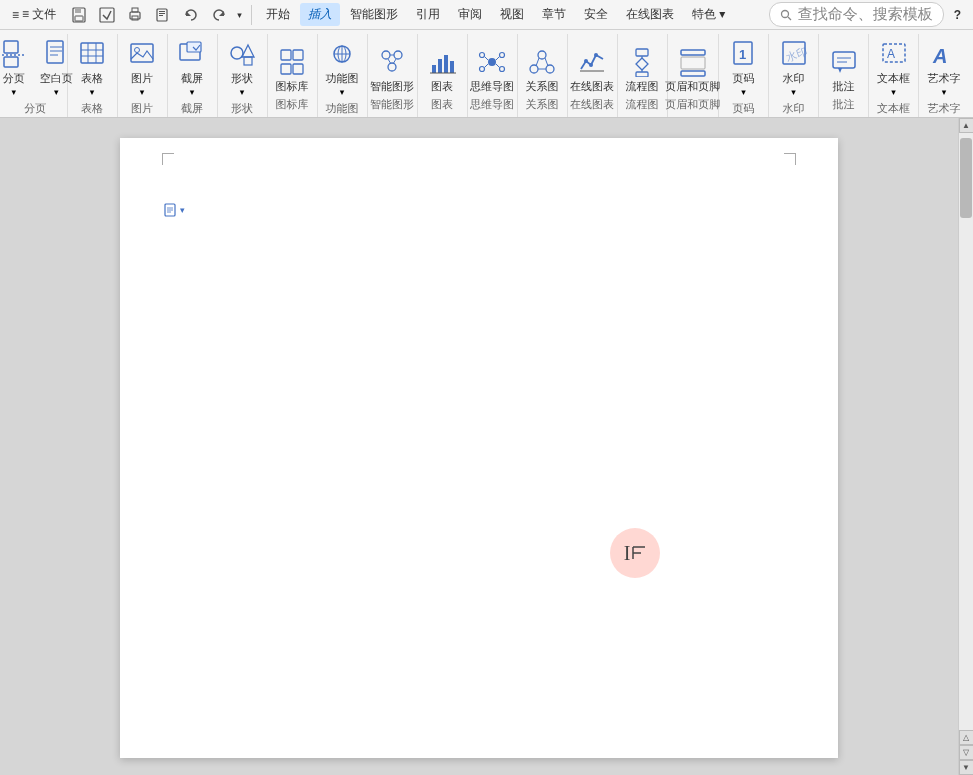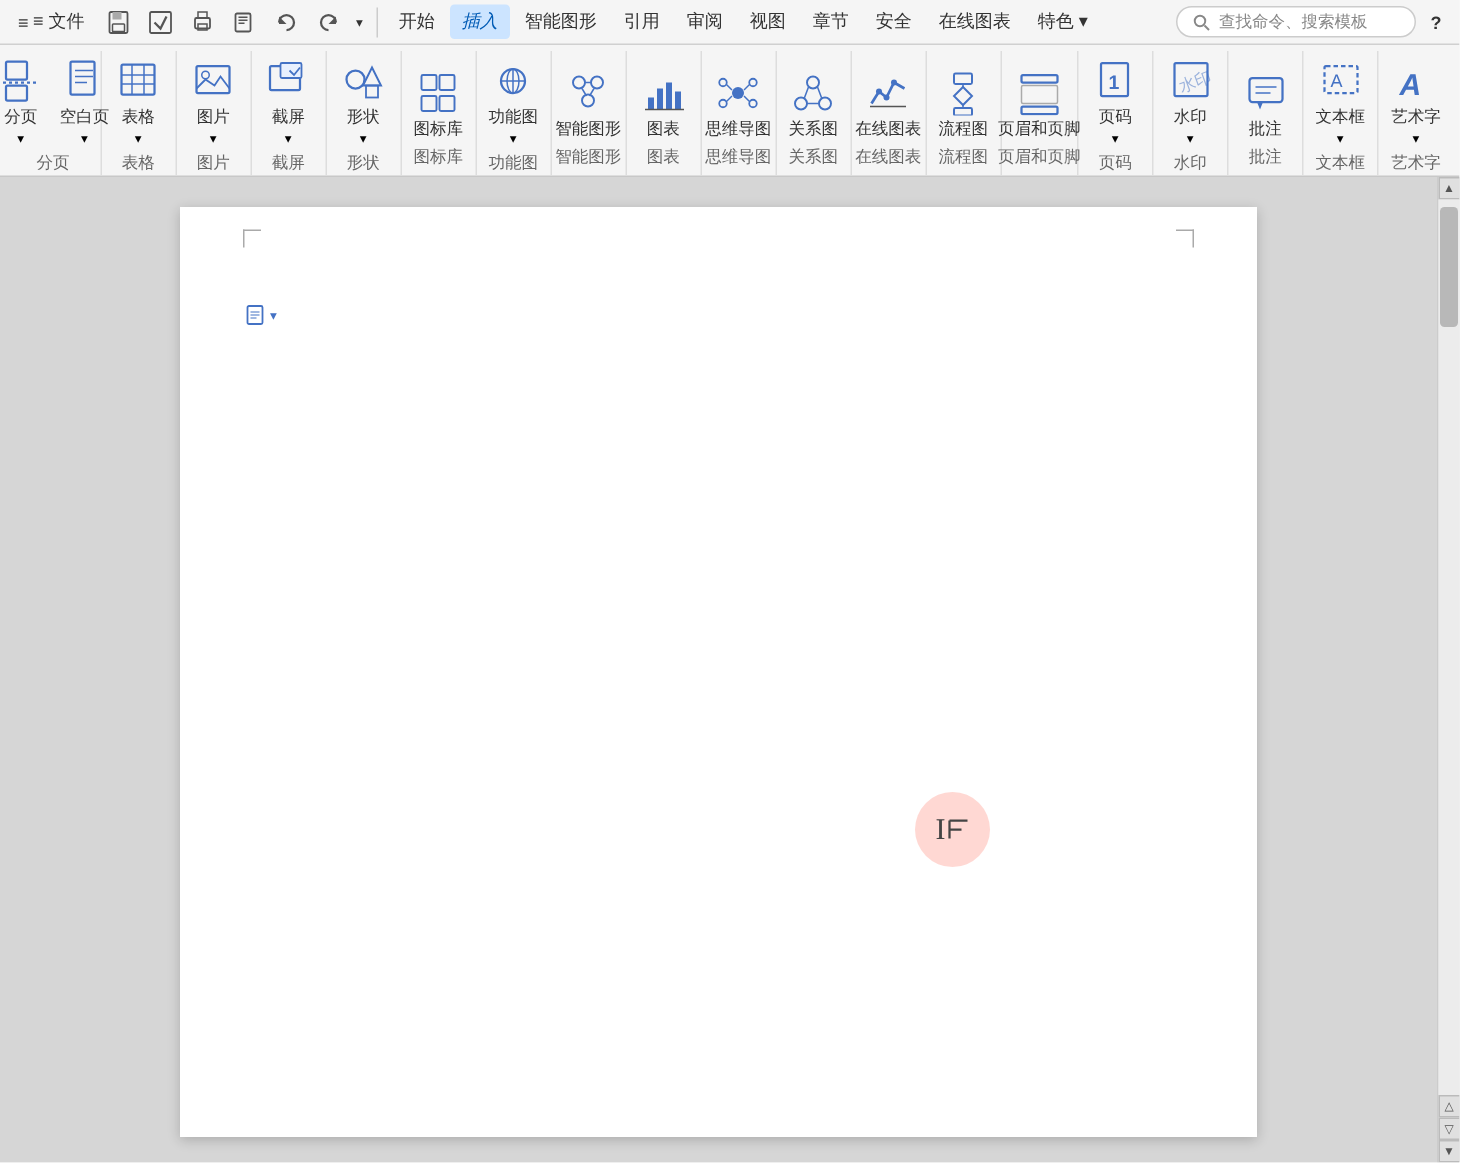--- a/index.html
+++ b/index.html
@@ -283,21 +283,21 @@
   <div class="menu-item">
     <span>安全</span>
   </div>
   <div class="menu-item">
     <span>在线图表</span>
   </div>
   <div class="menu-item">
     <span>特色 ▾</span>
   </div>
   <div style="flex:1;"></div>
-  <div class="menu-item" style="background:#fff; border:1px solid #ccc; border-radius:12px; padding:2px 10px; font-size:11px; color:#888; min-width:160px;">
+  <div class="menu-item" style="background:#fff; border:1px solid #ccc; border-radius:12px; padding:2px 10px; font-size:15px; color:#888; min-width:160px;">
     <svg width="12" height="12" viewBox="0 0 12 12" style="margin-right:3px;">
         <circle cx="5" cy="5" r="3.5" fill="none" stroke="#888" stroke-width="1.3"></circle>
         <line x1="8" y1="8" x2="11" y2="11" stroke="#888" stroke-width="1.3"></line>
       </svg>
     <span>查找命令、搜索模板</span>
   </div>
   <div class="menu-item" style="font-weight:bold;">?</div>
 </div>
 
 <div class="ribbon">

